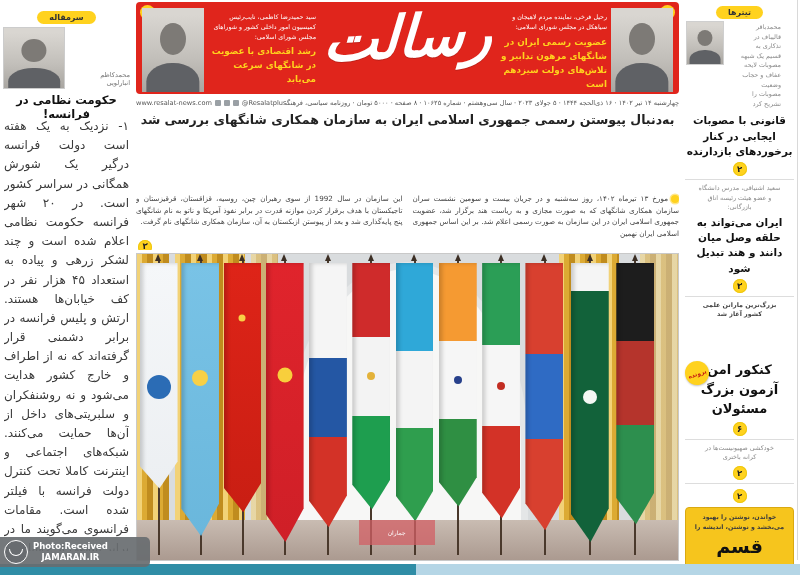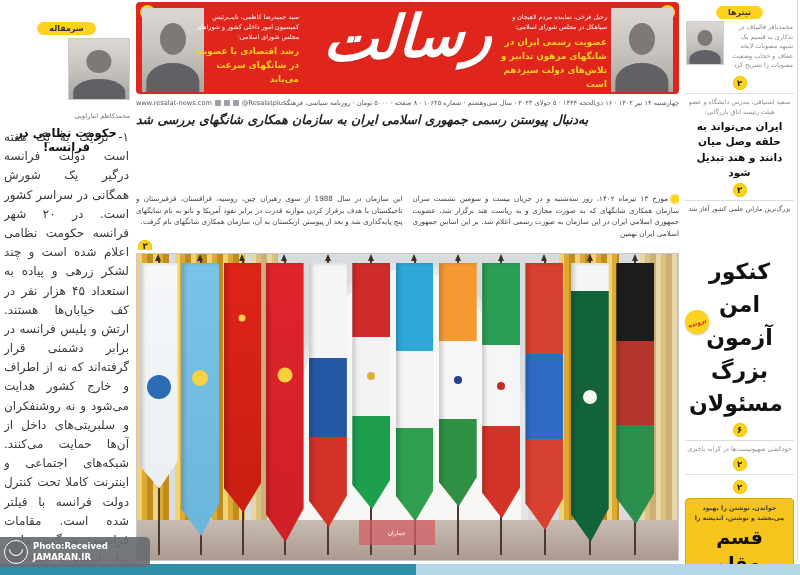--- a/index.html
+++ b/index.html
@@ -7,86 +7,86 @@
         font-family:"DejaVu Sans",sans-serif;direction:rtl;}
   
   .bottom-strip{position:absolute;left:0;bottom:0;width:100%;height:11px;
     background:linear-gradient(to right,#2f8da6 0 52%,#b5d6e6 52% 100%);}
   
   .sidebar{position:absolute;top:0;left:682px;width:116px;height:560px;padding:0 1px;
     border-right:1px solid #d9d9d9;box-sizing:border-box;text-align:center;}
   .tag-badge{display:inline-block;background:#ffd21e;color:#333;font-size:8px;font-weight:bold;
     padding:2px 12px;border-radius:7px;margin-top:3px;}
   .sb-item{position:relative;padding:2px 3px 0 3px;}
-  .sb-kicker{font-size:6.4px;color:#8a8a8a;line-height:1.5;margin:2px 0;}
-  .sb-kicker.bold{color:#444;font-weight:normal;}
+  .sb-kicker{font-size:6.4px;color:#8a8a8a;line-height:1.5;margin:2px 12px;}
+  .sb-kicker.bold{color:#444;font-weight:bold;}
   .sb-title{font-size:10.5px;font-weight:bold;color:#111;line-height:1.45;margin:2px 0;}
-  .sb-title.big{font-size:22px;line-height:1.5;margin-top:40px;}
+  .sb-title.big{font-size:13px;line-height:1.5;margin-top:40px;}
   .sb-row{display:flex;gap:3px;align-items:flex-start;}
   .sb-photo{width:36px;height:42px;flex:0 0 36px;border:1px solid #cfcfcf;}
   .num-badge{width:14px;height:14px;border-radius:50%;background:#ffd21e;color:#222;
     font-size:8.5px;font-weight:bold;display:flex;align-items:center;justify-content:center;
     margin:3px auto 0 auto;box-shadow:0 0 0 1px #eec70f inset;}
   .sb-sep{border:none;border-top:1px solid #ddd;margin:3px 2px 0 2px;}
   .stamp{position:absolute;left:2px;top:46%;width:24px;height:24px;border-radius:50%;
     background:#ffd21e;transform:rotate(-18deg);box-shadow:0 1px 2px rgba(0,0,0,.25);
     display:flex;align-items:center;justify-content:center;}
   .stamp span{color:#c81c12;font-size:6px;font-weight:bold;}
   .pen-box{margin:4px 2px 0 2px;background:#f6c51d;border:1px solid #d9a912;border-radius:4px;
     padding:4px 4px 2px 4px;}
   .pen-kicker{font-size:6.3px;font-weight:bold;color:#3c3c3c;line-height:1.6;}
   .pen-title{font-size:19px;font-weight:bold;color:#111;line-height:1.35;margin:2px 8px;}
   
-  .editorial{position:absolute;top:16px;left:0;width:133px;height:560px;padding:0 3px;
+  .editorial{position:absolute;top:5px;left:0;width:133px;height:560px;padding:0 3px;
     box-sizing:border-box;}
   .ed-head{text-align:center;}
-  .ed-card{display:flex;align-items:flex-end;gap:12px;margin-top:3px;direction:ltr;flex-direction:column;}
+  .ed-card{display:flex;align-items:flex-end;gap:12px;margin-top:3px;direction:ltr;}
   .ed-photo{width:60px;height:60px;flex:0 0 60px;border:1px solid #ccc;}
   .ed-author{font-size:6.6px;color:#777;direction:rtl;padding-bottom:2px;}
   .ed-title{font-size:11.5px;font-weight:bold;color:#111;text-align:center;margin:4px 0 2px 0;}
   .ed-body{position:absolute;top:112px;bottom:14px;left:4px;right:4px;overflow:hidden;
     font-size:12px;line-height:1.6;color:#3a3a3a;text-align:justify;}
   .ed-body p{margin:0 0 3px 0;}
   
   .credit{position:absolute;left:0;bottom:8px;width:150px;height:30px;background:rgba(104,108,112,.92);
     border-radius:0 5px 5px 0;display:flex;align-items:center;gap:5px;direction:ltr;z-index:9;}
   .credit-logo{width:22px;height:22px;border-radius:50%;background:#686c70;border:1.6px solid #fff;
     margin-left:4px;position:relative;}
   .credit-logo:before{content:"";position:absolute;left:4px;top:8px;width:12px;height:6px;
     border:1.6px solid #fff;border-top:none;border-radius:0 0 8px 8px;}
-  .credit-text{color:#fff;font-size:8.5px;font-weight:bold;line-height:1.3;font-family:"DejaVu Sans",sans-serif;}
+  .credit-text{color:#fff;font-size:8.5px;font-weight:bold;line-height:1.3;font-family:"DejaVu Sans",sans-serif;text-align:center;}
   
   .center{position:absolute;top:0;left:136px;width:543px;height:563px;}
   .masthead{position:absolute;top:2px;left:0;width:100%;height:92px;background:#e0251c;
     border-radius:4px;overflow:hidden;}
   .mh-logo{position:absolute;left:50%;top:6px;transform:translateX(-50%) rotate(-3deg) skewX(-6deg);
     color:#fff;font-size:58px;font-weight:bold;font-style:italic;line-height:1;white-space:nowrap;
     text-shadow:0 1px 0 rgba(0,0,0,.15);}
   .promo{position:absolute;top:0;height:100%;width:178px;}
   .promo.right{right:2px;}
   .promo.left{left:2px;}
   .promo .p-photo{position:absolute;top:6px;width:62px;height:84px;border:none;}
   .promo.right .p-photo{right:4px;}
   .promo.left .p-photo{left:4px;}
   .promo .p-text{position:absolute;top:10px;width:108px;}
   .promo.right .p-text{right:70px;text-align:right;}
-  .promo.left .p-text{left:53px;text-align:right;}
+  .promo.left .p-text{left:70px;text-align:right;}
   .p-kicker{color:#fff;font-size:6.3px;line-height:1.55;}
   .p-head{color:#ffd21e;font-size:8.8px;font-weight:bold;line-height:1.6;margin-top:3px;}
   .corner-badge{position:absolute;top:3px;width:15px;height:15px;border-radius:50%;background:#ffd21e;
     color:#222;font-size:9px;font-weight:bold;display:flex;align-items:center;justify-content:center;}
   .corner-badge.tl{left:4px;}
   .corner-badge.tr{right:4px;}
   .dateline{position:absolute;top:96px;left:0;width:100%;height:13px;display:flex;
     align-items:center;justify-content:space-between;font-size:6.6px;color:#555;}
   .dl-right{white-space:nowrap;overflow:hidden;}
   .dl-left{direction:ltr;display:flex;align-items:center;gap:3px;white-space:nowrap;color:#555;}
   .dl-icon{width:6px;height:6px;background:#9aa0a5;display:inline-block;border-radius:1px;}
-  .lead-kicker{position:absolute;top:112px;width:100%;text-align:left;font-size:12.5px;
-    font-weight:bold;color:#222;font-style:italic;}
+  .lead-kicker{position:absolute;top:112px;width:100%;text-align:center;font-size:12.5px;
+    font-weight:bold;color:#222;}
   .main-headline{position:absolute;top:128px;width:100%;text-align:center;font-size:31px;
     font-weight:bold;color:#0c0c0c;letter-spacing:-.5px;}
   .lead{position:absolute;top:193px;left:0;right:0;height:57px;display:flex;gap:10px;
     font-size:7.2px;line-height:1.62;color:#444;text-align:justify;overflow:hidden;}
   .lead .col{flex:1;}
   .sun-bullet{display:inline-block;width:8px;height:8px;border-radius:50%;background:#ffd21e;
     box-shadow:0 0 0 1.5px #ffe68a;margin-left:3px;vertical-align:middle;}
   .lead-badge{position:absolute;left:2px;bottom:-4px;z-index:3;}
   
   .photo{position:absolute;top:253px;left:0;width:100%;height:308px;border:1px solid #c9c9c9;
@@ -154,21 +154,21 @@
         <span class="dl-icon"></span>
         <span class="dl-icon"></span>
         <span>@Resalatplus</span>
       </div>
     </div>
 
     <div class="lead-kicker">به‌دنبال پیوستن رسمی جمهوری اسلامی ایران به سازمان همکاری شانگهای بررسی شد</div>
 
     <div class="lead">
       <div class="col"><span class="sun-bullet"></span><span>مورخ ۱۳ تیرماه ۱۴۰۲، روز سه‌شنبه و در جریان بیست و سومین نشست سران سازمان همکاری شانگهای که به صورت مجازی و به ریاست هند برگزار شد، عضویت جمهوری اسلامی ایران در این سازمان به صورت رسمی اعلام شد. بر این اساس جمهوری اسلامی ایران نهمین</span></div>
-      <div class="col">این سازمان در سال 1988 از سوی رهبران چین، روسیه، قزاقستان، قرقیزستان و تاجیکستان با هدف برقرار کردن موازنه قدرت در برابر نفوذ آمریکا و ناتو به نام شانگهای پنج پایه‌گذاری شد و بعد از پیوستن ازبکستان به آن، سازمان همکاری شانگهای نام گرفت.</div>
+      <div class="col">این سازمان در سال 1992 از سوی رهبران چین، روسیه، قزاقستان، قرقیزستان و تاجیکستان با هدف برقرار کردن موازنه قدرت در برابر نفوذ آمریکا و ناتو به نام شانگهای پنج پایه‌گذاری شد و بعد از پیوستن ازبکستان به آن، سازمان همکاری شانگهای نام گرفت.</div>
       <div class="num-badge lead-badge">۳</div>
     </div>
 
     <div class="photo">
       <div class="arch"></div>
       <div class="curtain" style="left:0;width:6%;"></div>
       <div class="curtain" style="left:7%;width:13%;"></div>
       <div class="curtain dim" style="left:21%;width:5%;"></div>
       <div class="curtain" style="right:11%;width:11%;"></div>
       <div class="curtain dim" style="right:0;width:7%;"></div>
@@ -268,20 +268,21 @@
 
   <div class="sidebar">
     <span class="tag-badge">تیترها</span>
 
     
     <div class="sb-item">
       <div class="sb-row">
         <div class="sb-kicker" style="text-align:right;">محمدباقر قالیباف در تذکاری به قسیم یک شبهه مصوبات لایحه عفاف و حجاب وضعیت مصوبات را تشریح کرد</div>
         <div class="sb-photo person"></div>
       </div>
+      <div class="sb-title">قانونی با مصوبات ایجابی در کنار برخوردهای بازدارنده</div>
       <div class="num-badge">۲</div>
     </div>
     <hr class="sb-sep">
 
     
     <div class="sb-item">
       <div class="sb-kicker">سعید اشتیاقی، مدرس دانشگاه و عضو هیئت رئیسه اتاق بازرگانی:</div>
       <div class="sb-title">ایران می‌تواند به حلقه وصل میان دانند و هند تبدیل شود</div>
       <div class="num-badge">۳</div>
     </div>

